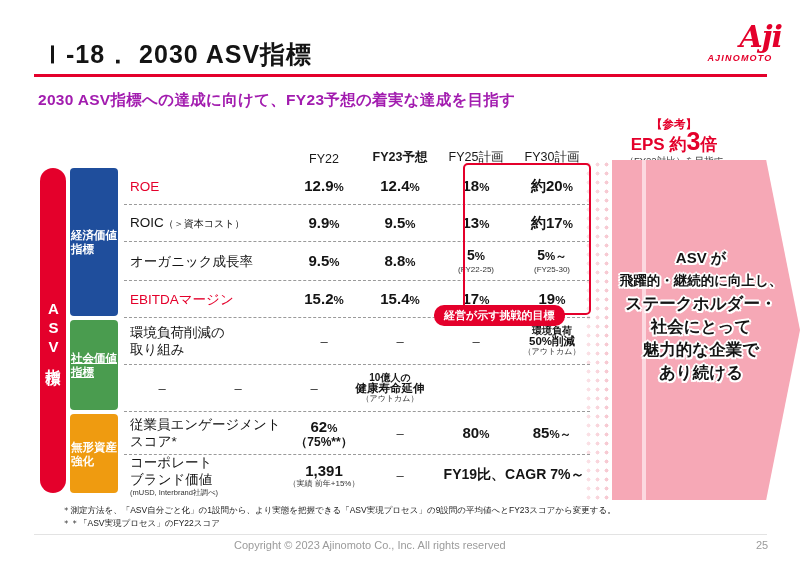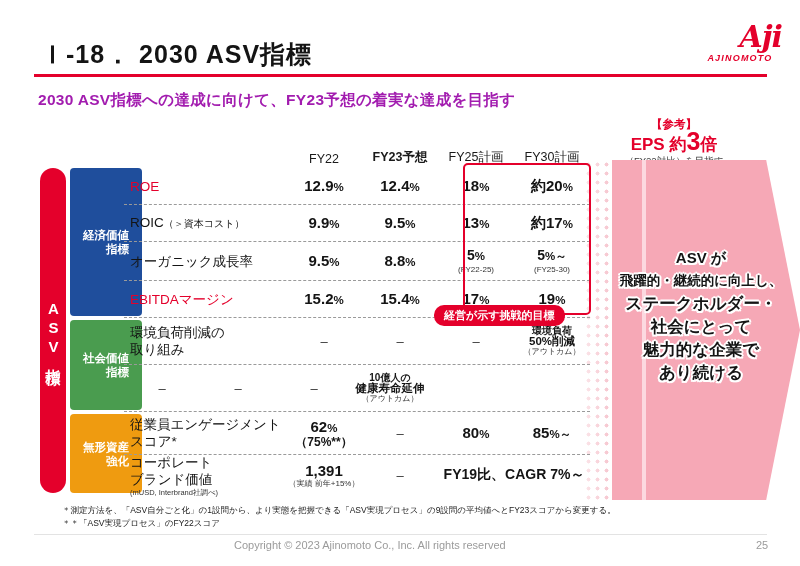--- a/index.html
+++ b/index.html
@@ -47,22 +47,22 @@
     text-shadow:2px 0 0 #fff,-2px 0 0 #fff,0 2px 0 #fff,0 -2px 0 #fff,
                 1.5px 1.5px 0 #fff,-1.5px 1.5px 0 #fff,1.5px -1.5px 0 #fff,-1.5px -1.5px 0 #fff;}
   .arrow-text .l1{font-size:15px;font-weight:700;}
   .arrow-text .l2{font-size:13.5px;font-weight:700;}
   .arrow-text .l3{font-size:16.5px;font-weight:700;}
 
   
   .asv-pill{position:absolute;left:40px;top:168px;width:26px;height:325px;
     background:#e4002b;border-radius:13px;color:#fff;font-weight:700;font-size:15px;
     display:flex;flex-direction:column;align-items:center;justify-content:center;line-height:20px;}
-  .cat{position:absolute;left:70px;width:72px;color:#fff;font-weight:700;font-size:11.5px;
-    display:flex;align-items:center;justify-content:center;text-align:right;line-height:14px;}
+  .cat{position:absolute;left:70px;width:48px;color:#fff;font-weight:700;font-size:11.5px;
+    display:flex;align-items:center;justify-content:center;text-align:left;line-height:14px;}
   .cat-eco{top:168px;height:148px;background:#1f4e9c;border-radius:4px;}
   .cat-soc{top:320px;height:90px;background:#4a9c4f;border-radius:4px;}
   .cat-int{top:414px;height:79px;background:#ef9b10;border-radius:4px;}
 
   
   .tbl{position:absolute;left:124px;top:140px;width:466px;}
   .hdr{display:flex;height:28px;align-items:flex-end;}
   .c-label{width:162px;}
   .c-v{width:76px;text-align:center;}
   .hdr .c-v{font-size:12.5px;color:#1a1a1a;padding-bottom:2px;}
@@ -140,21 +140,21 @@
   </div>
 
   <div class="asv-pill">
     <span style="writing-mode:vertical-rl;text-orientation:upright;letter-spacing:2px;">ASV指標</span>
   </div>
   <div class="cat cat-eco">
     <span style="white-space:pre-line;">経済価値
 指標</span>
   </div>
   <div class="cat cat-soc">
-    <span style="white-space:pre-line;">社会価値
+    <span style="white-space:pre-line;text-decoration:underline;">社会価値
 指標</span>
   </div>
   <div class="cat cat-int">
     <span style="white-space:pre-line;">無形資産
 強化</span>
   </div>
 
   <div class="tbl">
 
     <div class="hdr">

